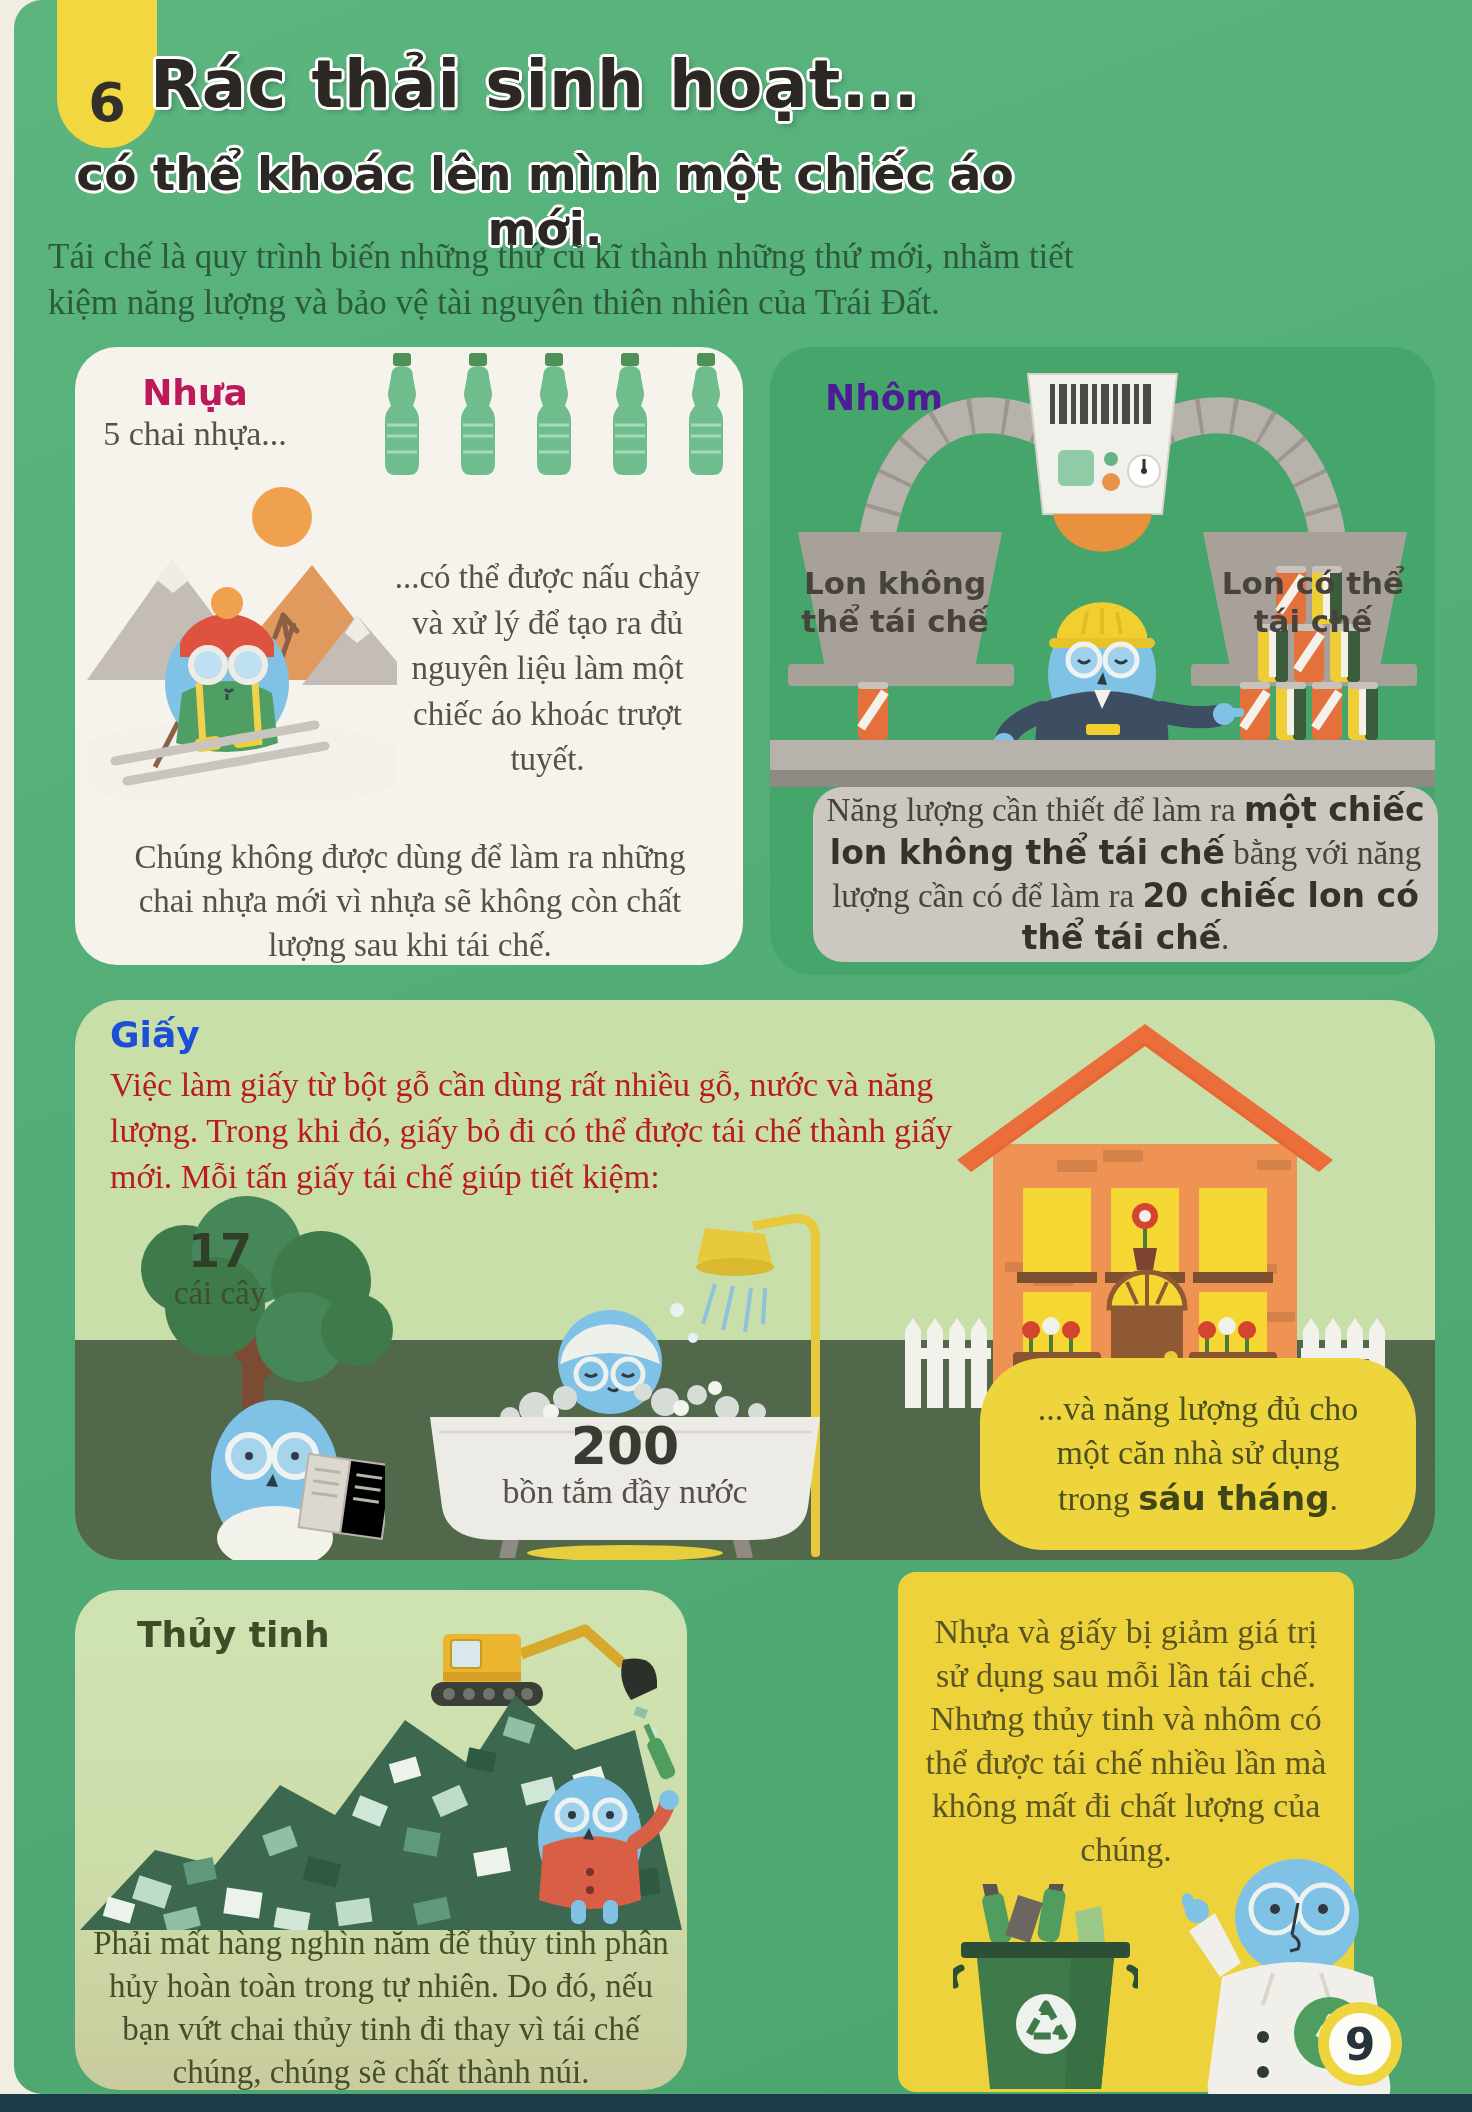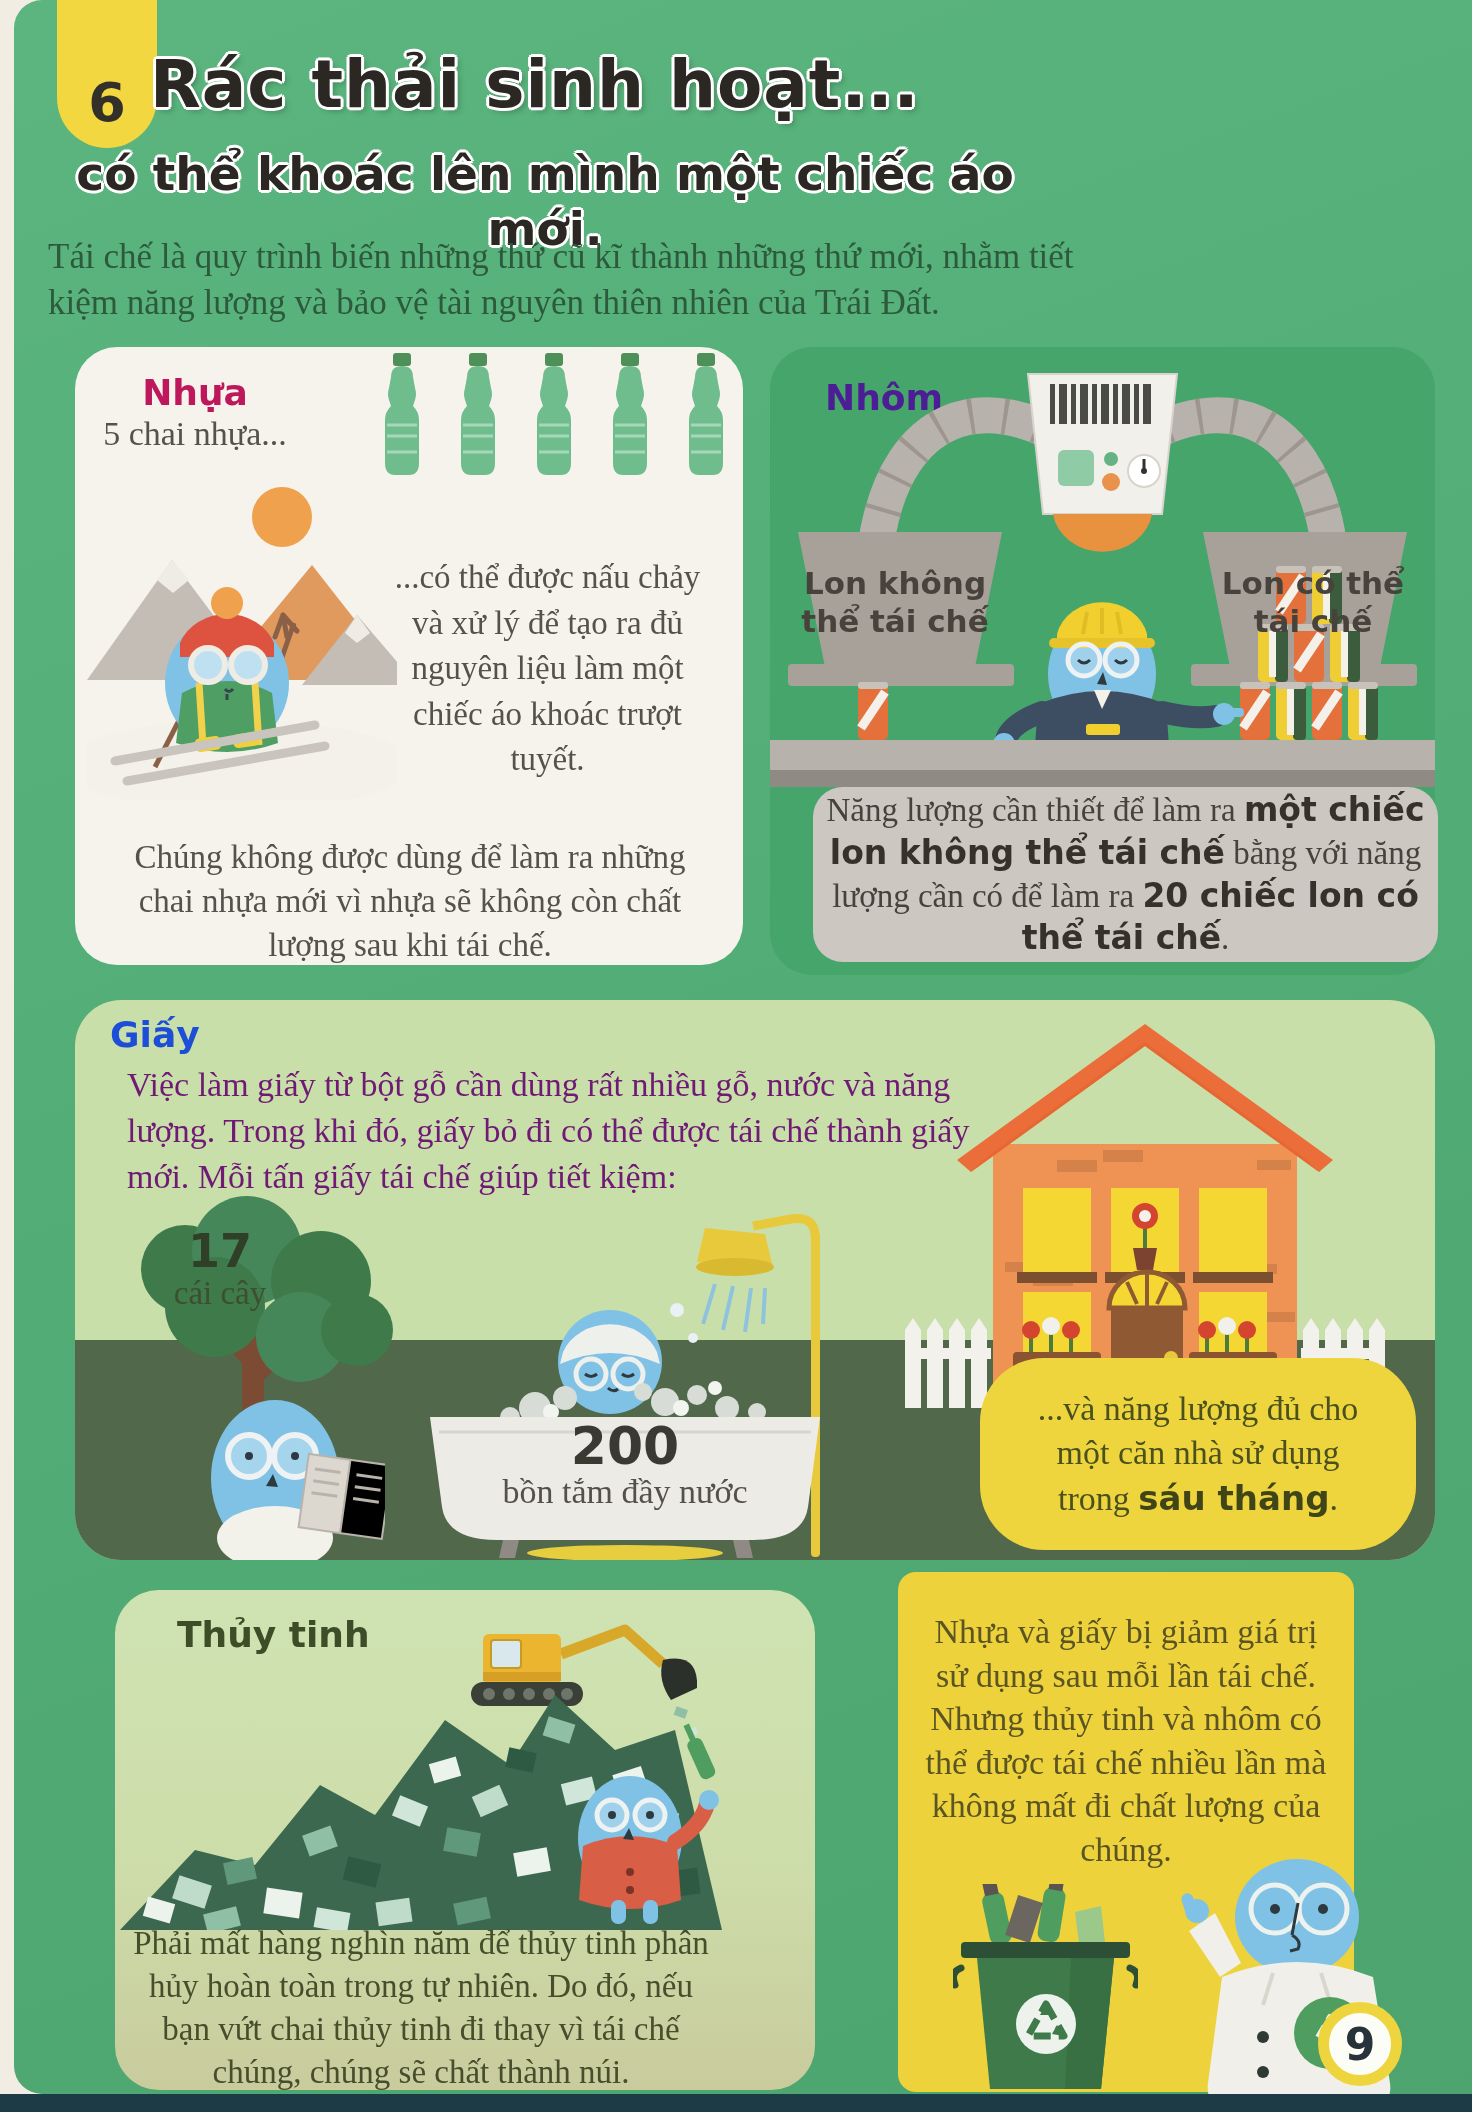--- a/index.html
+++ b/index.html
@@ -61,36 +61,36 @@
     left:20px;top:440px;width:625px;height:175px;background:#ccc7c1;border-radius:30px;
     display:flex;align-items:center;justify-content:center;margin-left:23px;
   }
   #alu-note .txt{width:600px;text-align:center;font-size:33px;line-height:1.3;color:#46423c;}
   .bb{font-family:"DejaVu Sans",sans-serif;font-weight:bold;color:#35322c;}
 
   
   #paper{left:61px;top:1000px;width:1360px;height:560px;background:#c8dfaa;border-radius:46px;overflow:hidden;}
   #paper .ground{position:absolute;left:0;right:0;bottom:0;height:220px;background:#51684b;}
   #paper .head{left:35px;top:14px;color:#1d4ed8;}
-  #paper .body{left:52px;top:62px;width:860px;font-size:34px;line-height:1.35;color:#701a75;}
+  #paper .body{left:35px;top:62px;width:860px;font-size:34px;line-height:1.35;color:#b91c1c;}
   .count-block{position:absolute;text-align:center;}
   .count-num{font-family:"DejaVu Sans",sans-serif;font-weight:bold;font-size:46px;color:#2f3f28;line-height:1;}
   .count-label{font-size:33px;color:#3c4f30;line-height:1.2;}
   #tub-text .count-num{font-size:52px;color:#3a3a33;}
   #tub-text .count-label{color:#55514a;font-size:34px;}
   #energy-bubble{
     left:905px;top:358px;width:436px;height:192px;background:#eed53e;border-radius:64px;
     display:flex;align-items:center;justify-content:center;
   }
   #energy-bubble .txt{width:340px;text-align:center;font-size:34px;line-height:1.3;color:#4b511d;}
   #energy-bubble .bb{color:#3f4517;}
 
   
-  #glass{left:61px;top:1590px;width:700px;height:500px;border-radius:44px;
-    background:linear-gradient(#cfe3b2 0%,#cdddaa 55%,#c9cb9d 100%);overflow:hidden;margin-left:40px;}
+  #glass{left:61px;top:1590px;width:612px;height:500px;border-radius:44px;
+    background:linear-gradient(#cfe3b2 0%,#cdddaa 55%,#c9cb9d 100%);overflow:hidden;}
   #glass .head{left:62px;top:24px;color:#3c4d28;}
   #glass .note{left:12px;top:332px;width:588px;text-align:center;font-size:33px;line-height:1.3;color:#474e2c;}
 
   
   #facts{left:884px;top:1572px;width:456px;height:520px;background:#eed23c;border-radius:18px;}
   #facts .body{left:22px;top:38px;width:412px;text-align:center;font-size:34px;line-height:1.28;color:#5a5522;}
 
   #page-num-badge{
     left:1304px;top:2002px;width:62px;height:62px;background:#fdfdf8;border:11px solid #eed53e;
     border-radius:50%;display:flex;align-items:center;justify-content:center;

